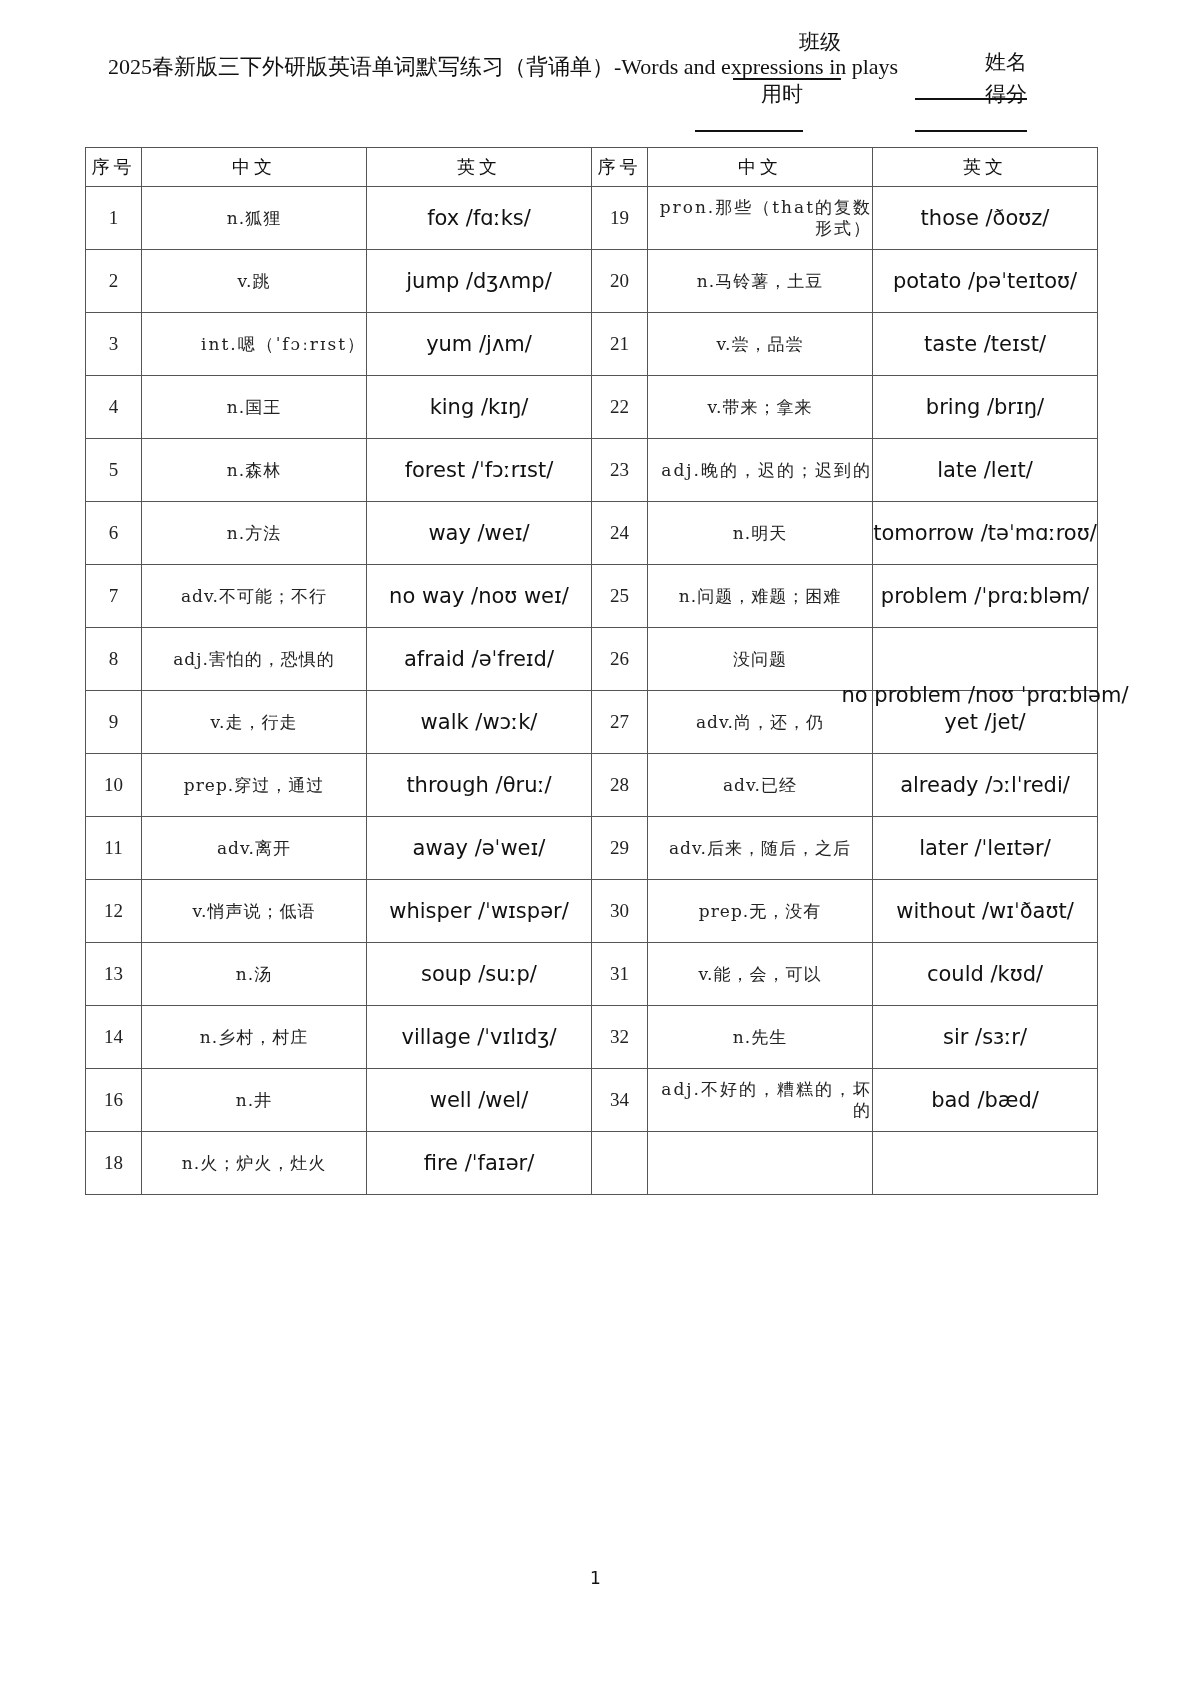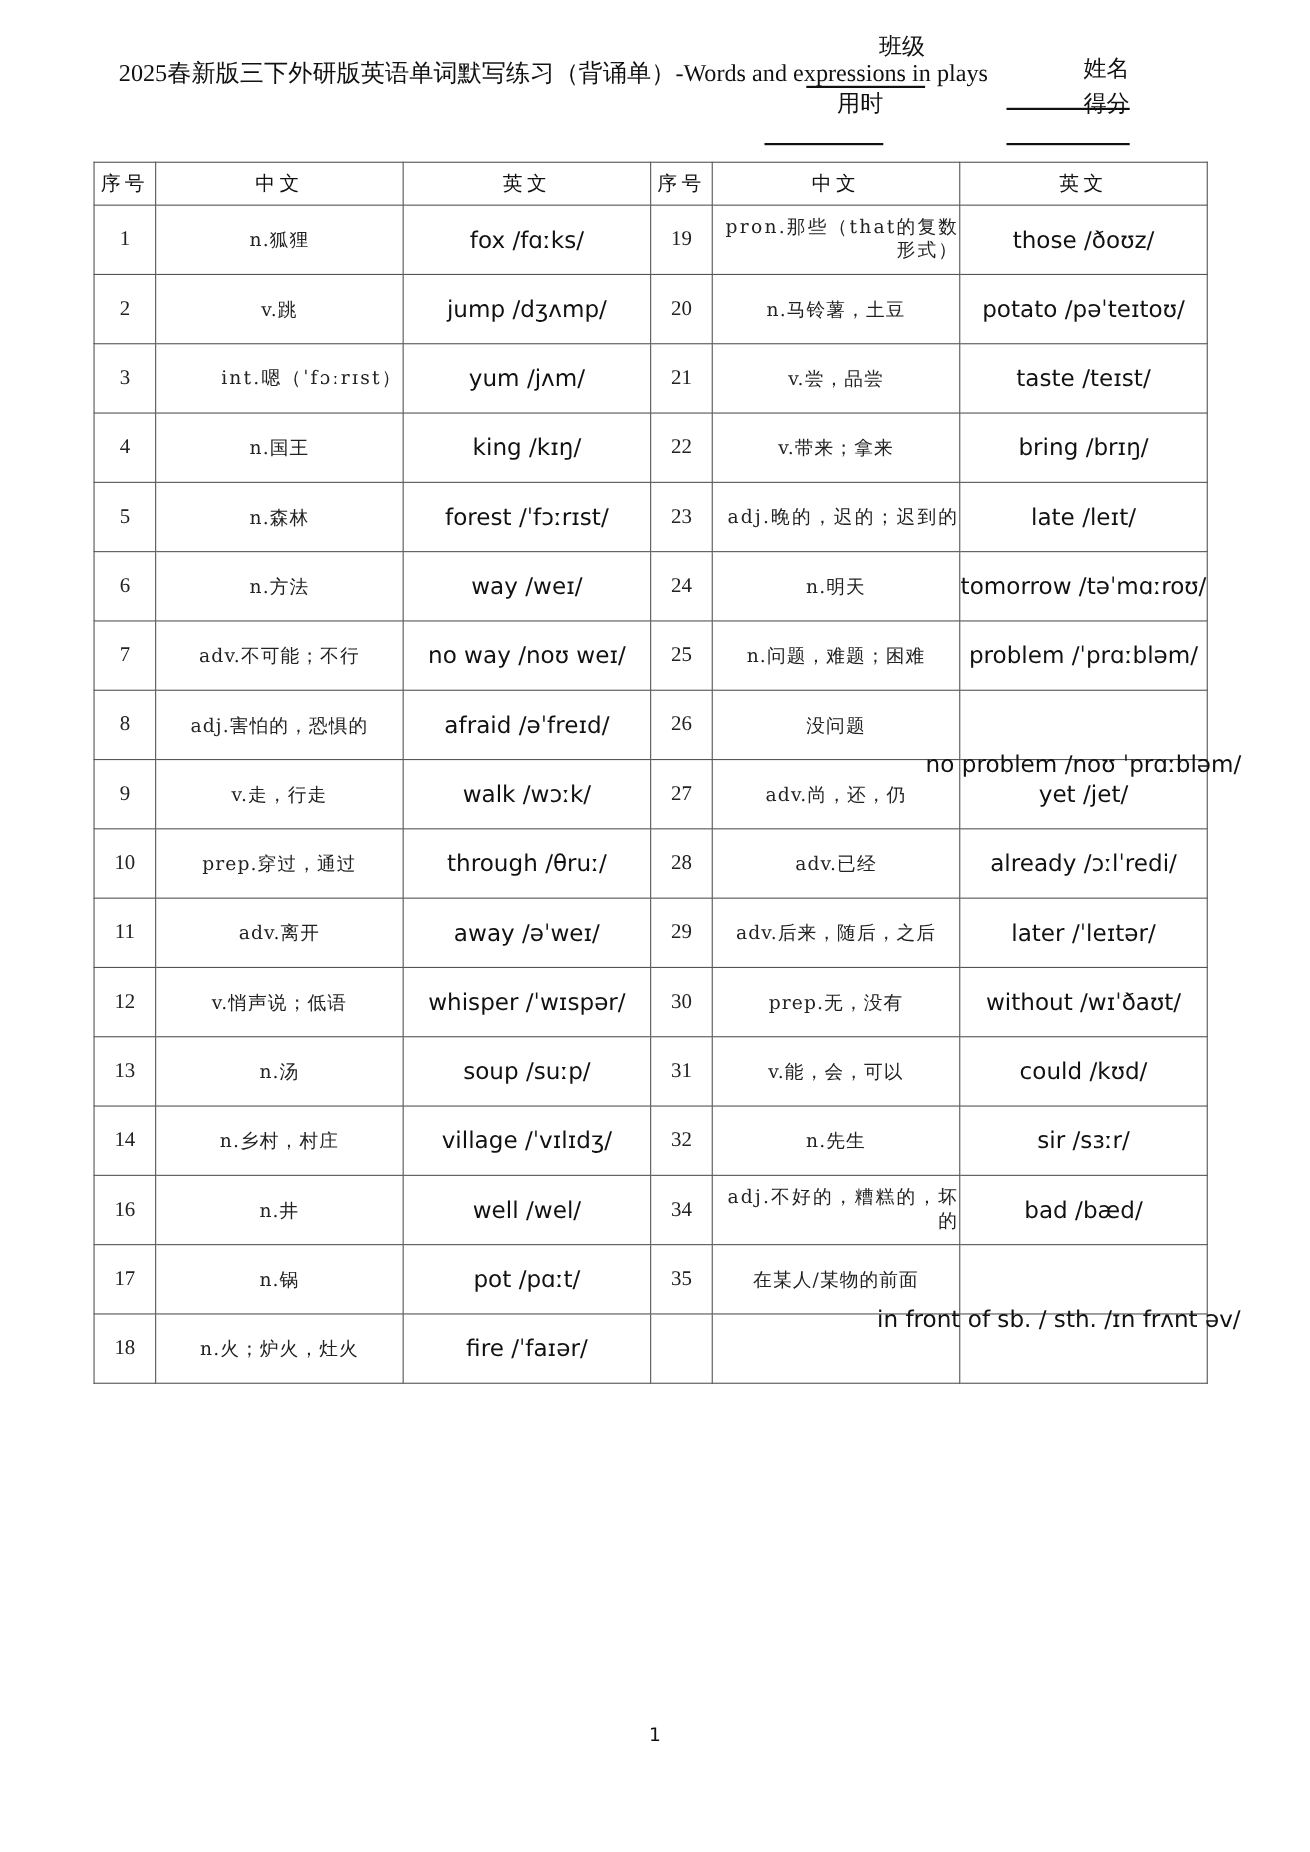--- a/index.html
+++ b/index.html
@@ -178,30 +178,20 @@
       </tr>
       <tr>
         <td class="num">16</td>
         <td class="zh">n.井</td>
         <td class="en">well /wel/</td>
         <td class="num">34</td>
         <td class="zh wrap">adj.不好的，糟糕的，坏的</td>
         <td class="en">bad /bæd/</td>
       </tr>
       <tr>
-        <td class="num">17</td>
-        <td class="zh">n.锅</td>
-        <td class="en">pot /pɑːt/</td>
-        <td class="num">35</td>
-        <td class="zh">在某人/某物的前面</td>
-        <td class="en overflow">
-          <span style="left: 40%;">in front of sb. / sth. /ɪn frʌnt əv/</span>
-        </td>
-      </tr>
-      <tr>
         <td class="num">18</td>
         <td class="zh">n.火；炉火，灶火</td>
         <td class="en">fire /ˈfaɪər/</td>
         <td class="num"></td>
         <td class="zh"></td>
         <td class="en"></td>
       </tr>
     </tbody>
 </table>
 

